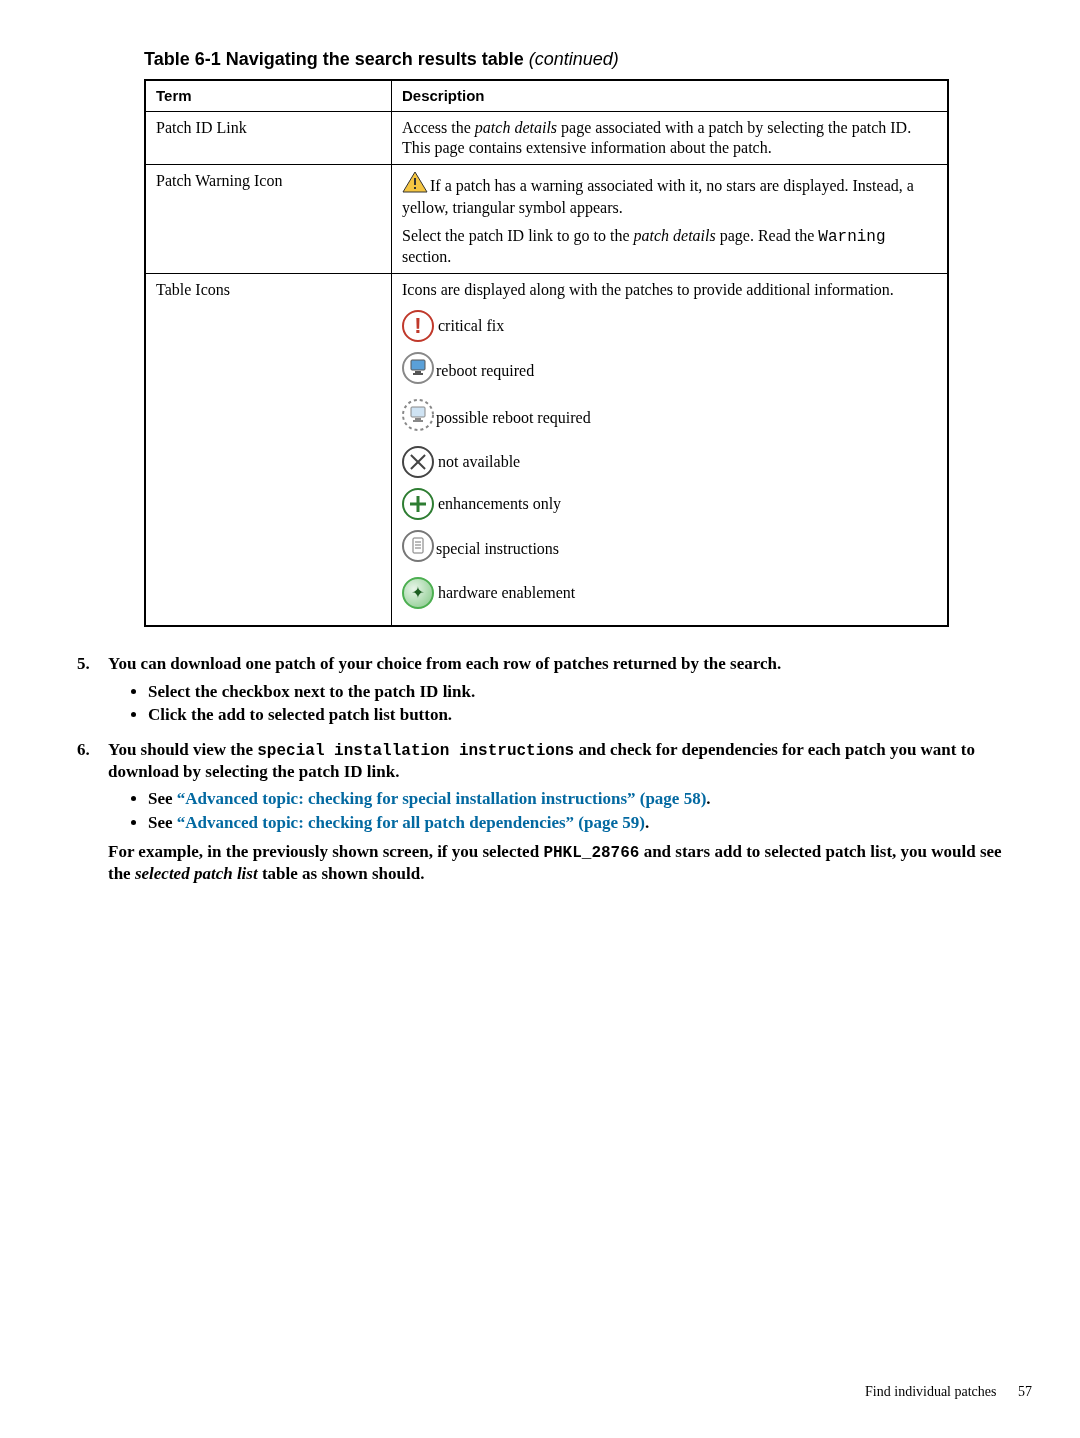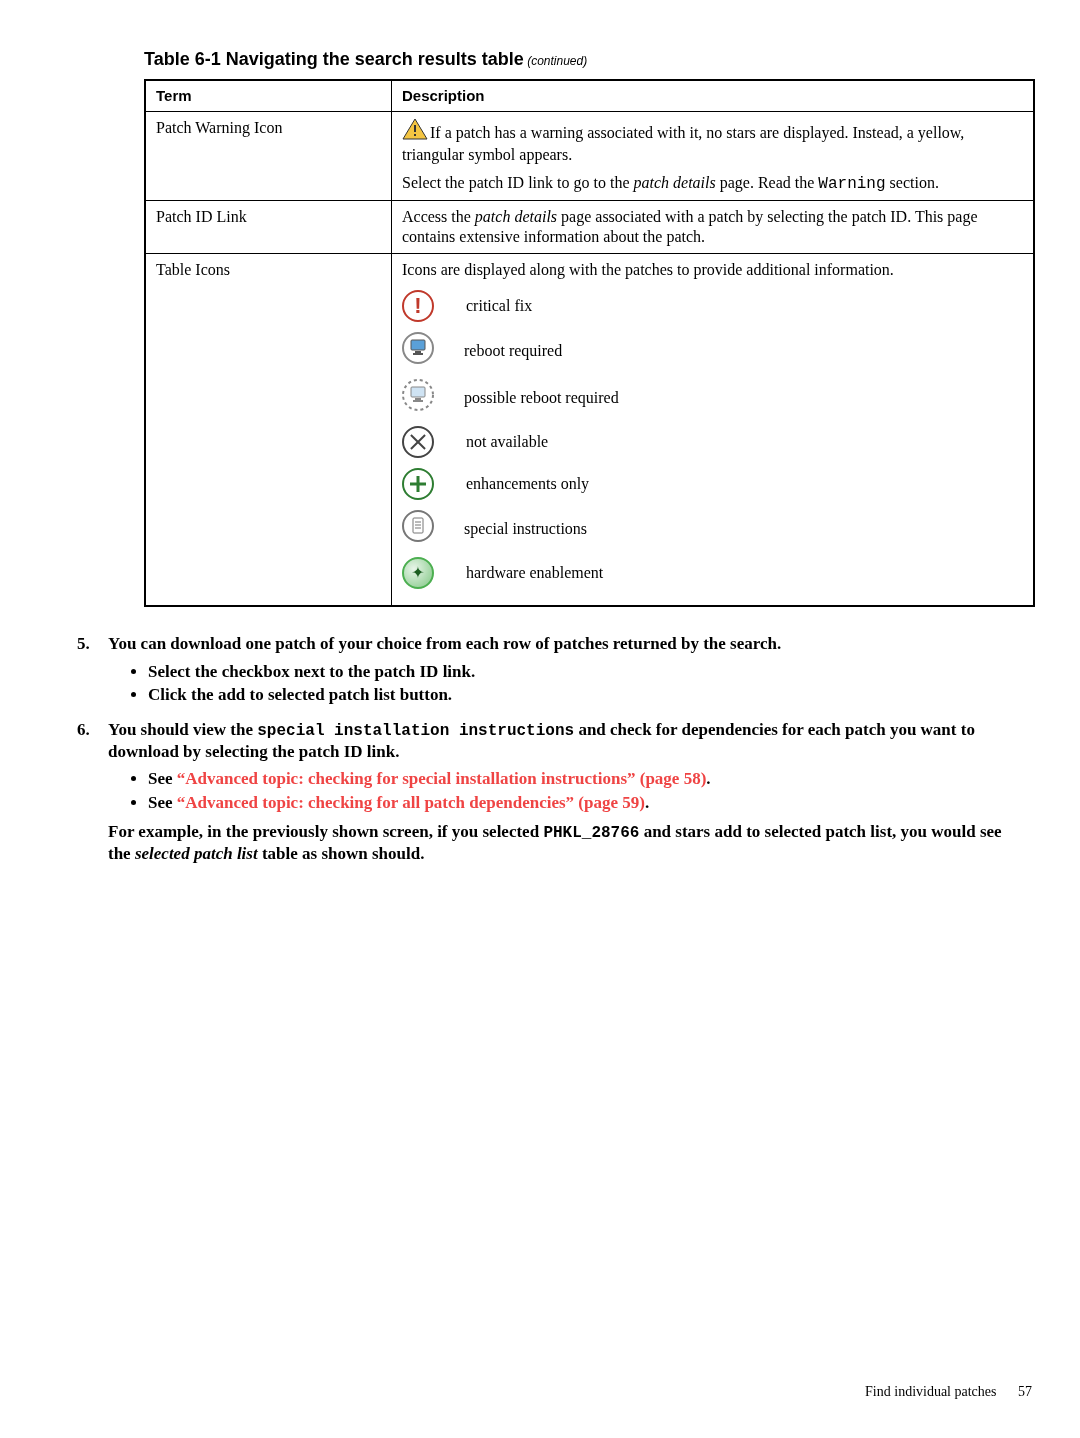--- a/index.html
+++ b/index.html
@@ -15,25 +15,25 @@
   .table-title {
     font-family: Arial, Helvetica, sans-serif;
     font-weight: bold;
     font-size: 18px;
     margin-bottom: 8px;
   }
   .table-title-cont {
     font-family: Arial, Helvetica, sans-serif;
     font-weight: normal;
     font-style: italic;
-    font-size: 12px;
+    font-size: 18px;
   }
   table.results {
     border-collapse: collapse;
-    width: 891px;
+    width: 805px;
     margin-left: 80px;
     margin-bottom: 26px;
     border: 2px solid #000;
   }
   table.results th, table.results td {
     border: 1px solid #000;
     padding: 6px 10px;
     vertical-align: top;
     text-align: left;
     font-size: 16px;
@@ -58,21 +58,20 @@
     width: 28px;
     height: 28px;
     border-radius: 50%;
     border: 2px solid #555;
     position: relative;
     vertical-align: middle;
     margin-right: 2px;
   }
   .icon-label {
     font-size: 16px;
-    margin-left: 28px;
   }
   .icon-line {
     margin: 10px 0;
     display: flex;
     align-items: center;
     gap: 2px;
   }
   .crit-fix {
     background: #fff;
     border: 2px solid #c0392b;
@@ -131,21 +130,21 @@
     padding-left: 14px;
     font-weight: bold;
   }
   ul.bullets {
     list-style: disc;
     margin: 6px 0 0 40px;
     padding: 0;
   }
   ul.bullets li { margin: 2px 0; }
   a.link {
-    color: #ef4444;
+    color: #0369a1;
     text-decoration: none;
   }
   .footer {
     position: absolute;
     bottom: 38px;
     right: 48px;
     font-size: 14px;
     font-family: "Palatino Linotype", Palatino, Georgia, serif;
   }
   .footer .page-num {
@@ -161,42 +160,42 @@
 
 <div class="table-title" style="margin-left:80px">
   <span>Table 6-1 Navigating the search results table</span><span class="table-title-cont"> (continued)</span>
 </div>
 
 <table class="results">
   <tbody>
       <tr>
     <th class="term-col">Term</th>
     <th>Description</th>
+  </tr>
+
+  <tr>
+    <td class="term-col">Patch ID Link</td>
+    <td>
+      <span>Access the </span><em>patch details</em><span> page associated with a patch by selecting the patch ID. This page contains extensive information about the patch.</span>
+    </td>
   </tr>
 
   <tr>
     <td class="term-col">Patch Warning Icon</td>
     <td>
       <span class="warn-tri">
         <svg width="26" height="22" viewBox="0 0 26 22">
           <polygon points="13,1 25,21 1,21" fill="#f4c542" stroke="#333" stroke-width="1"></polygon>
           <rect x="12" y="7" width="2" height="7" fill="#333"></rect>
           <rect x="12" y="16" width="2" height="2" fill="#333"></rect>
         </svg>
       </span><span>If a patch has a warning associated with it, no stars are displayed. Instead, a yellow, triangular symbol appears.</span>
       <div class="para">
         <span>Select the patch ID link to go to the </span><em>patch details</em><span> page. Read the </span><span class="mono">Warning</span><span> section.</span>
       </div>
-    </td>
-  </tr>
-
-  <tr>
-    <td class="term-col">Patch ID Link</td>
-    <td>
-      <span>Access the </span><em>patch details</em><span> page associated with a patch by selecting the patch ID. This page contains extensive information about the patch.</span>
     </td>
   </tr>
 
 
   <tr>
     <td class="term-col">Table Icons</td>
     <td>
       <div>Icons are displayed along with the patches to provide additional information.</div>
 
       <div class="icon-line">

